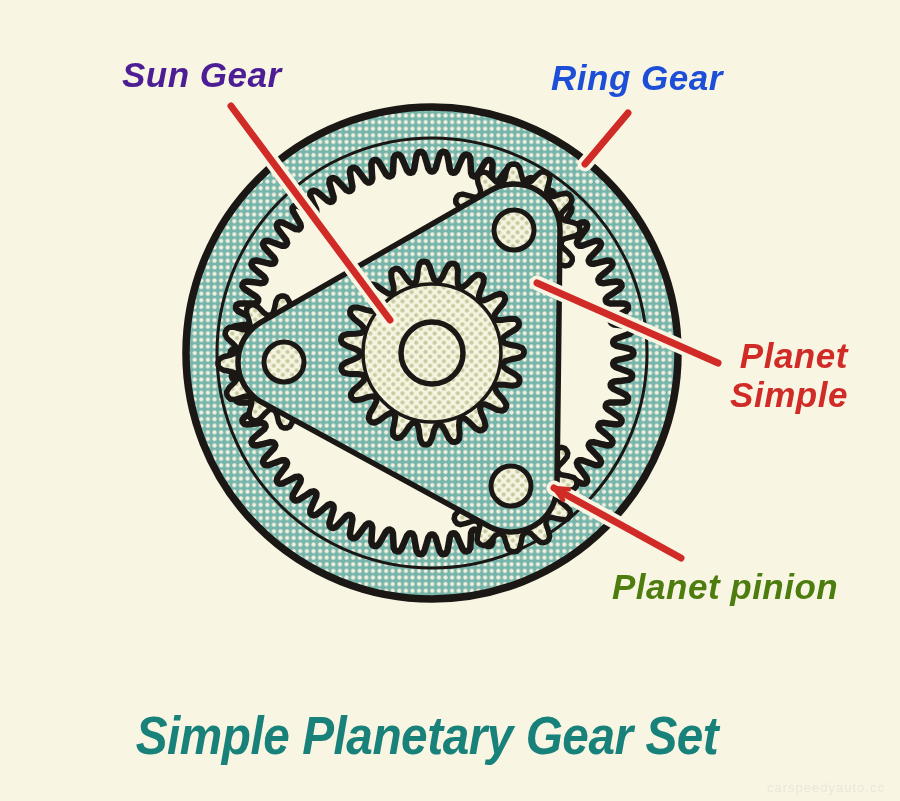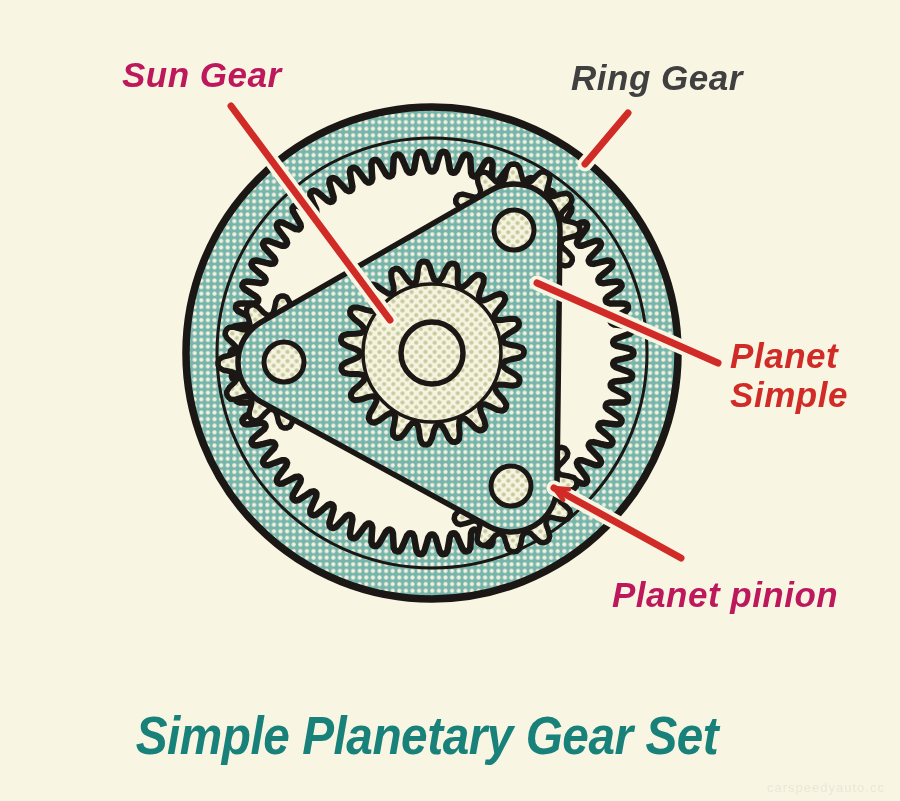--- a/index.html
+++ b/index.html
@@ -16,21 +16,21 @@
     position: absolute;
     font-style: italic;
     font-weight: 700;
     font-size: 35px;
     letter-spacing: 0.5px;
     color: #d02b27;
     white-space: nowrap;
   }
   #carrier-label {
     transform: translateX(-50%);
-    text-align: left;
+    text-align: right;
     line-height: 1.1;
   }
   .title {
     position: absolute;
     left: 427px;
     top: 705px;
     transform: translateX(-50%) scaleX(0.9);
     transform-origin: center top;
     font-style: italic;
     font-weight: 700;
@@ -95,28 +95,28 @@
         <line x1="628" y1="113" x2="585" y2="164" stroke="#d02b27" stroke-width="7" stroke-linecap="round"></line>
         <line x1="718" y1="363" x2="537" y2="283" stroke="#f9f5e3" stroke-width="15" stroke-linecap="round"></line>
         <line x1="718" y1="363" x2="537" y2="283" stroke="#d02b27" stroke-width="7" stroke-linecap="round"></line>
         <line x1="681" y1="558" x2="554" y2="488" stroke="#f9f5e3" stroke-width="15" stroke-linecap="round"></line>
         <line x1="681" y1="558" x2="554" y2="488" stroke="#d02b27" stroke-width="7" stroke-linecap="round"></line>
         <line x1="554" y1="488" x2="563.1" y2="499.9" stroke="#d02b27" stroke-width="4.5" stroke-linecap="round"></line>
         <line x1="554" y1="488" x2="568.9" y2="489.3" stroke="#d02b27" stroke-width="4.5" stroke-linecap="round"></line>
       </g>
   </svg>
 
-  <div class="label" id="sun-label" style="left: 122px; top: 55px; color: #be185d;">Sun Gear</div>
+  <div class="label" id="sun-label" style="left: 122px; top: 55px; color: #4c1d95;">Sun Gear</div>
 
-  <div class="label" id="ring-label" style="left: 571px; top: 58px; color: #404040;">Ring Gear</div>
+  <div class="label" id="ring-label" style="left: 551px; top: 58px; color: #1d4ed8;">Ring Gear</div>
 
   <div class="label" id="carrier-label" style="left: 789px; top: 337px; color: rgb(208, 43, 39);">
     <div>Planet</div>
     <div>Simple</div>
   </div>
 
-  <div class="label" id="pinion-label" style="left: 612px; top: 567px; color: #be185d; margin-top: 8px;">Planet pinion</div>
+  <div class="label" id="pinion-label" style="left: 612px; top: 567px; color: #4d7c0f;">Planet pinion</div>
 
   <div class="title" style="color: rgb(23, 129, 122);">Simple Planetary Gear Set</div>
 
   <div class="watermark" style="color: rgb(234, 231, 216);">carspeedyauto.cc</div>
 
 </div>
 
 </body></html>

